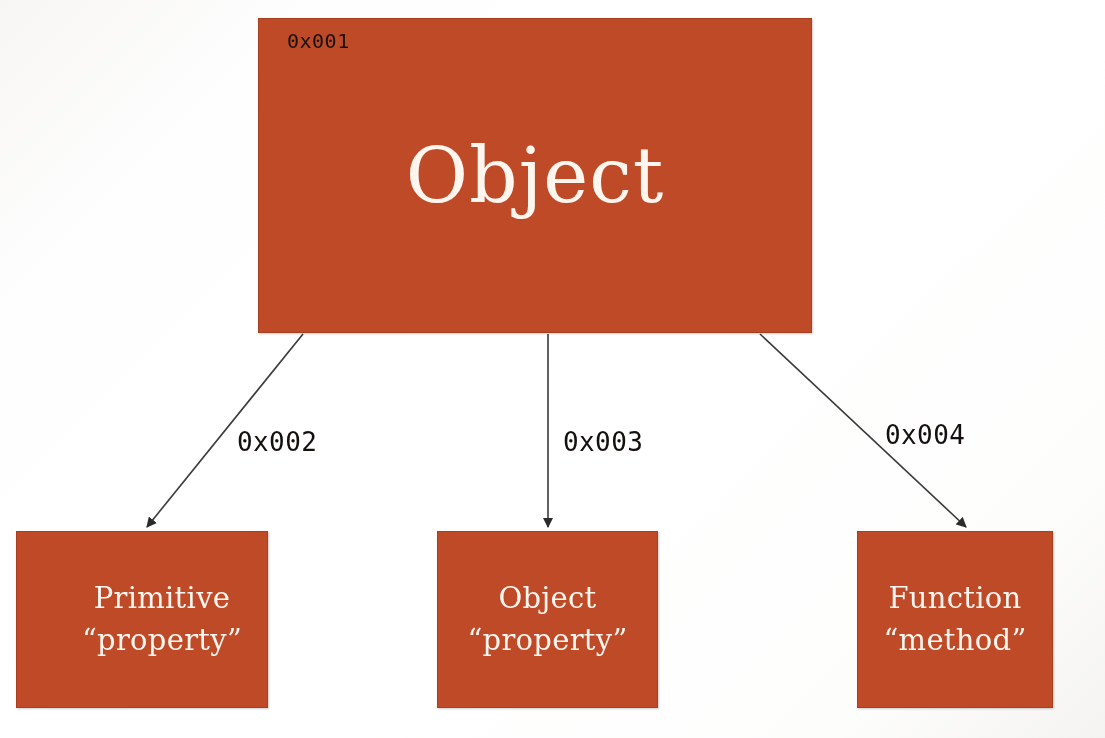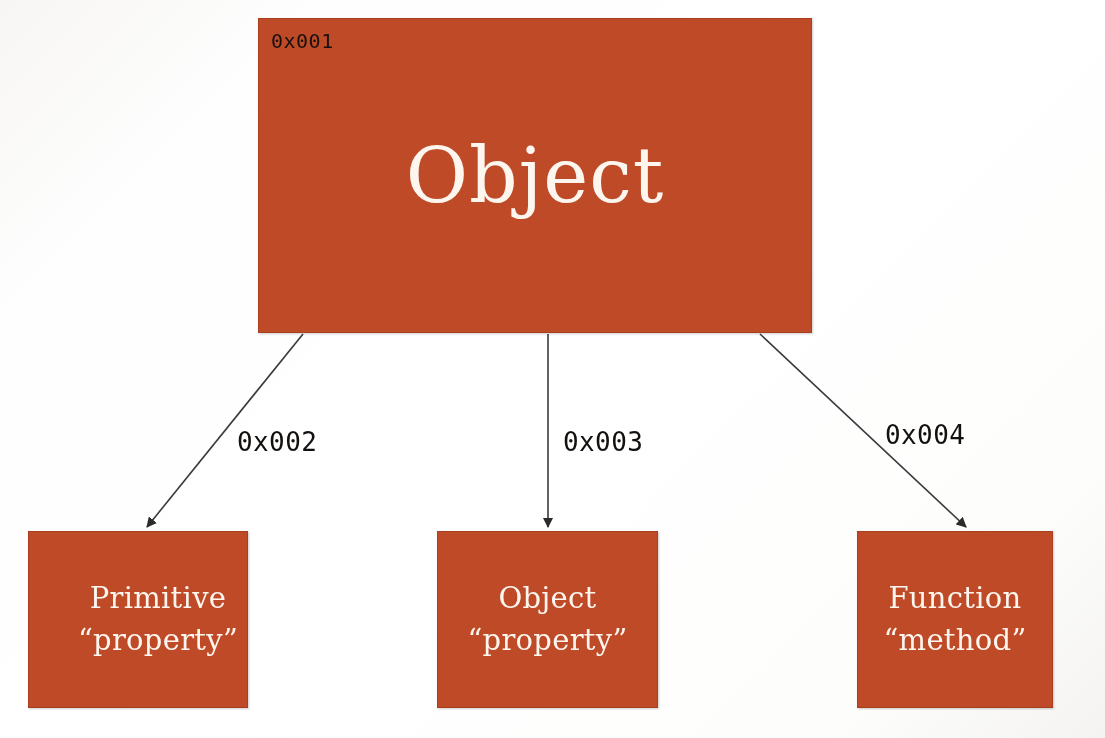--- a/index.html
+++ b/index.html
@@ -36,21 +36,21 @@
   }
   
   #node-root {
     left: 258px;
     top: 18px;
     width: 554px;
     height: 315px;
   }
   .node-addr {
     position: absolute;
-    left: 12px;
+    left: 28px;
     top: 10px;
     font-family: "DejaVu Sans Mono", "Liberation Mono", monospace;
     font-size: 20px;
     font-weight: 400;
     color: #17110e;
     letter-spacing: 0.5px;
     white-space: nowrap;
   }
   .node-title {
     position: absolute;
@@ -67,21 +67,21 @@
     letter-spacing: 1px;
   }
   
   .leaf {
     top: 531px;
     height: 177px;
     display: flex;
     align-items: center;
     justify-content: center;
   }
-  #node-primitive { left: 28px;  width: 220px; padding-left: 40px; }
+  #node-primitive { left: 16px;  width: 252px; padding-left: 40px; }
   #node-object    { left: 437px; width: 221px; }
   #node-function  { left: 857px; width: 196px; }
 
   .leaf-text {
     text-align: center;
     color: #fdf6ef;
     font-family: "DejaVu Serif", "Liberation Serif", serif;
     font-size: 29px;
     line-height: 1.42;
     font-weight: 400;

